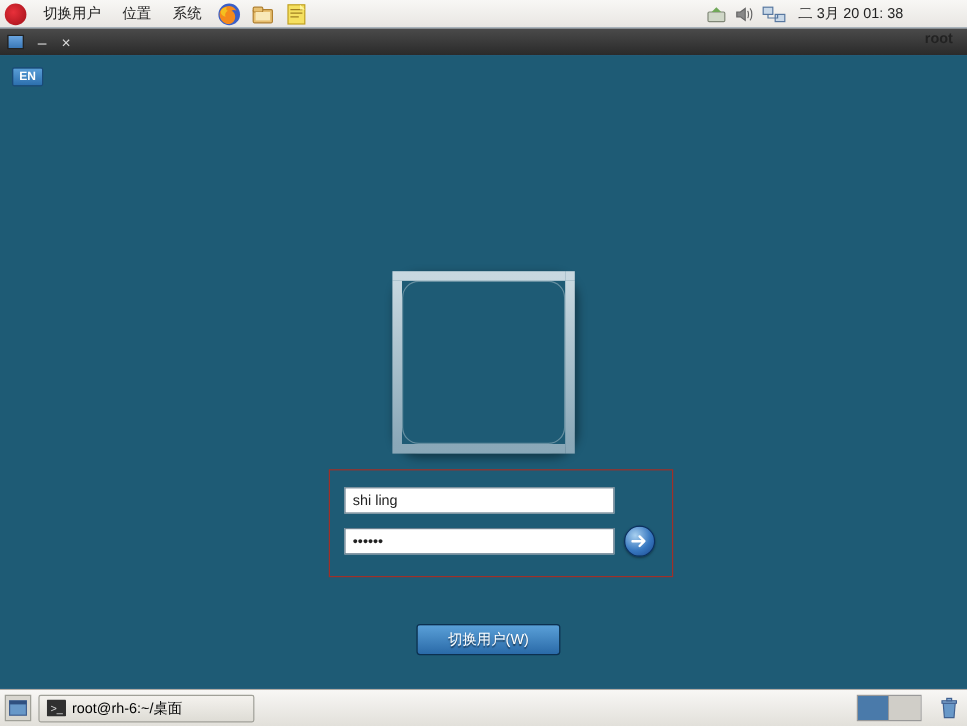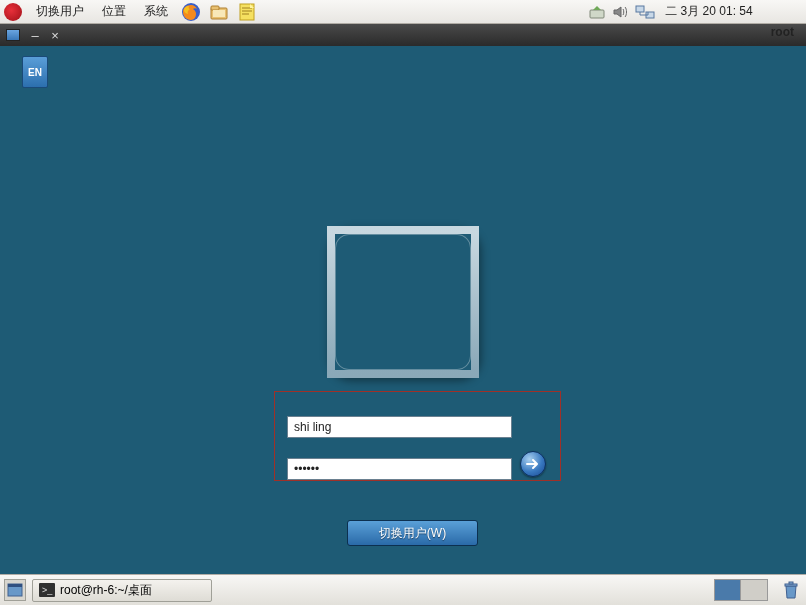--- a/index.html
+++ b/index.html
@@ -19,31 +19,31 @@
 
 
 .titlebar { height: 22px; background: linear-gradient(#4a4a4a, #2a2a2a); display: flex; align-items: center; color: #fff; padding: 0 6px; }
 .titlebar-icon { width: 14px; height: 12px; background: linear-gradient(#6aa5e0, #3a78b8); border: 1px solid #222; margin-right: 8px; }
 .titlebar-text { flex: 1; text-align: center; font-weight: bold; font-size: 12px; }
 .titlebar-btns { display: flex; gap: 6px; }
 .tbtn { width: 14px; height: 14px; color: #ddd; display: flex; align-items: center; justify-content: center; cursor: default; font-size: 13px; line-height: 1; }
 
 
 .rdp-area { height: 528px; background: #1e5b75; position: relative; }
-.lang-badge { position: absolute; top: 10px; left: 22px; width: 26px; height: 32px; background: linear-gradient(#5a9ed8, #2c6fae); border: 1px solid #1a4a78; border-radius: 2px; display: flex; align-items: center; justify-content: center; color: #fff; font-size: 10px; font-weight: bold; }
+.lang-badge { position: absolute; top: 10px; left: 10px; width: 26px; height: 16px; background: linear-gradient(#5a9ed8, #2c6fae); border: 1px solid #1a4a78; border-radius: 2px; display: flex; align-items: center; justify-content: center; color: #fff; font-size: 10px; font-weight: bold; }
 
 .avatar-frame { position: absolute; left: 327px; top: 180px; width: 152px; height: 152px; border: 8px solid; border-image: linear-gradient(#c8d8e0, #8aa8b8) 1; border-radius: 22px; background: #1e5b75; box-shadow: 2px 3px 8px rgba(0,0,0,0.4), inset 0 0 0 1px rgba(255,255,255,0.2); }
 .avatar-frame::before { content:""; position:absolute; inset:0; border-radius:14px; border:1px solid rgba(255,255,255,0.15); }
 
 .login-box { position: absolute; left: 274px; top: 345px; width: 287px; height: 90px; border: 1px solid #a03028; padding: 14px 12px; }
 .login-row { display: flex; align-items: center; margin-bottom: 10px; }
-.tinput { width: 225px; height: 22px; background: #fff; border: 1px solid #6a8090; padding: 2px 6px; font-size: 12px; color: #222; margin-top: 10px; }
+.tinput { width: 225px; height: 22px; background: #fff; border: 1px solid #6a8090; padding: 2px 6px; font-size: 12px; color: #222; }
 .go-btn { width: 26px; height: 26px; margin-left: 8px; border-radius: 50%; background: radial-gradient(circle at 35% 30%, #a8d0f0, #3878c0 55%, #1a4890); border: 1px solid #0c3060; display: flex; align-items: center; justify-content: center; color: #fff; cursor: default; box-shadow: 0 1px 2px rgba(0,0,0,0.4); }
 
-.switch-btn { position: absolute; left: 347px; top: 474px; width: 131px; height: 26px; background: linear-gradient(#5aa0d8, #2a6aa8); border: 1px solid #0c3050; border-radius: 3px; color: #fff; font-size: 12px; display: flex; align-items: center; justify-content: center; text-shadow: 0 1px 1px rgba(0,0,0,0.5); cursor: default; }
+.switch-btn { position: absolute; left: 347px; top: 474px; width: 120px; height: 26px; background: linear-gradient(#5aa0d8, #2a6aa8); border: 1px solid #0c3050; border-radius: 3px; color: #fff; font-size: 12px; display: flex; align-items: center; justify-content: center; text-shadow: 0 1px 1px rgba(0,0,0,0.5); cursor: default; }
 
 
 .bottom-panel { height: 31px; background: linear-gradient(#f8f7f5, #e2e0da); border-top: 1px solid #b0aca5; display: flex; align-items: center; padding: 2px 4px; gap: 6px; }
 .showdesk { width: 22px; height: 22px; background: #d8d6cf; border: 1px solid #a0a098; display: flex; align-items: center; justify-content: center; }
 .task-btn { height: 23px; min-width: 180px; max-width: 200px; background: linear-gradient(#f4f2ee, #dedcD5); border: 1px solid #a0a098; border-radius: 2px; display: flex; align-items: center; padding: 0 6px; gap: 5px; overflow: hidden; white-space: nowrap; }
 .task-btn.active { background: linear-gradient(#cecac2, #e2e0da); border-color: #8a8880; box-shadow: inset 1px 1px 2px rgba(0,0,0,0.15); }
 .bp-spacer { flex: 1; }
 .ws-switch { display: flex; border: 1px solid #999; }
 .ws { width: 26px; height: 20px; background: #d0cec8; border-right: 1px solid #999; }
 .ws:last-child { border-right: none; }
@@ -99,21 +99,21 @@
           <path d="M11 5c1 1 1 5 0 6M13 3c2 2 2 8 0 10" stroke="#666" fill="none"></path>
         </svg>
     </div>
     <div class="tray-icon">
       <svg width="20" height="16" viewBox="0 0 20 16">
           <rect x="1" y="2" width="8" height="6" fill="#c8d8e8" stroke="#5878a0"></rect>
           <rect x="11" y="8" width="8" height="6" fill="#c8d8e8" stroke="#5878a0"></rect>
           <path d="M5 8v3h8V8" stroke="#5878a0" fill="none"></path>
         </svg>
     </div>
-    <div class="datetime">二  3月  20 01: 54</div>
+    <div class="datetime">二  3月  20 01: 38</div>
     <div class="user-lbl">root</div>
   </div>
 </div>
 
 <div class="titlebar">
   <div class="titlebar-icon"></div>
   <div class="titlebar-btns">
     <div class="tbtn">–</div>
     <div class="tbtn">×</div>
   </div>

